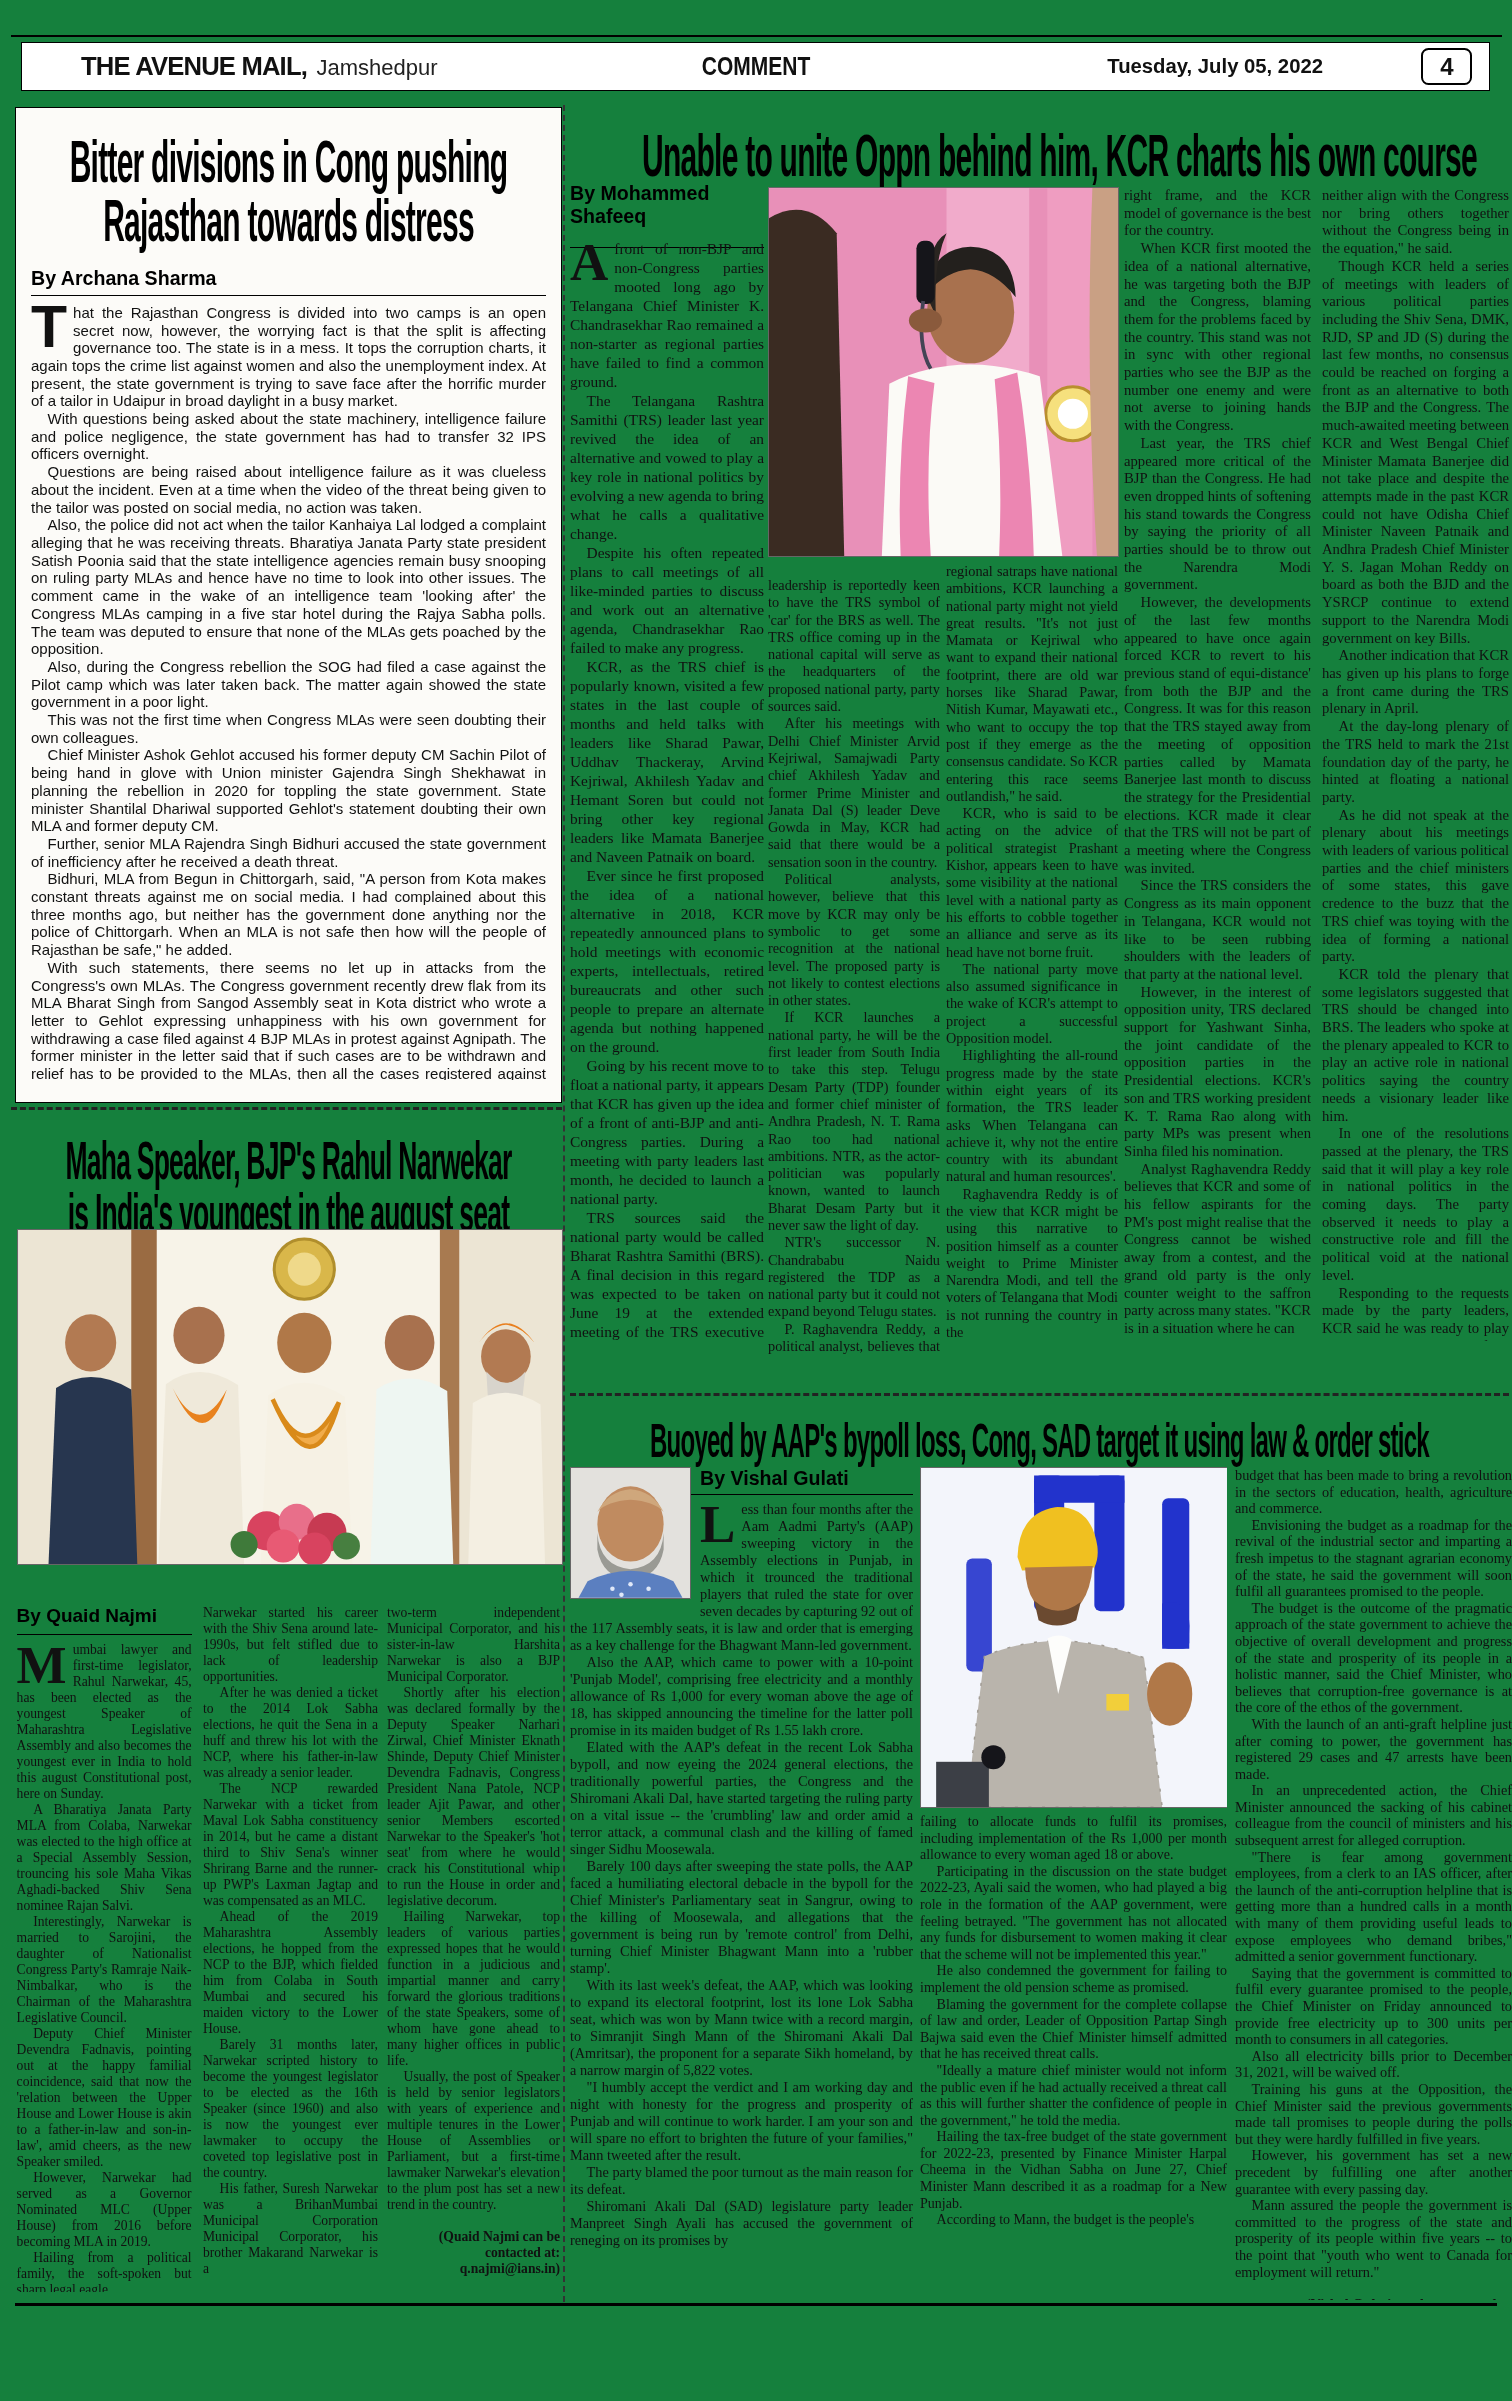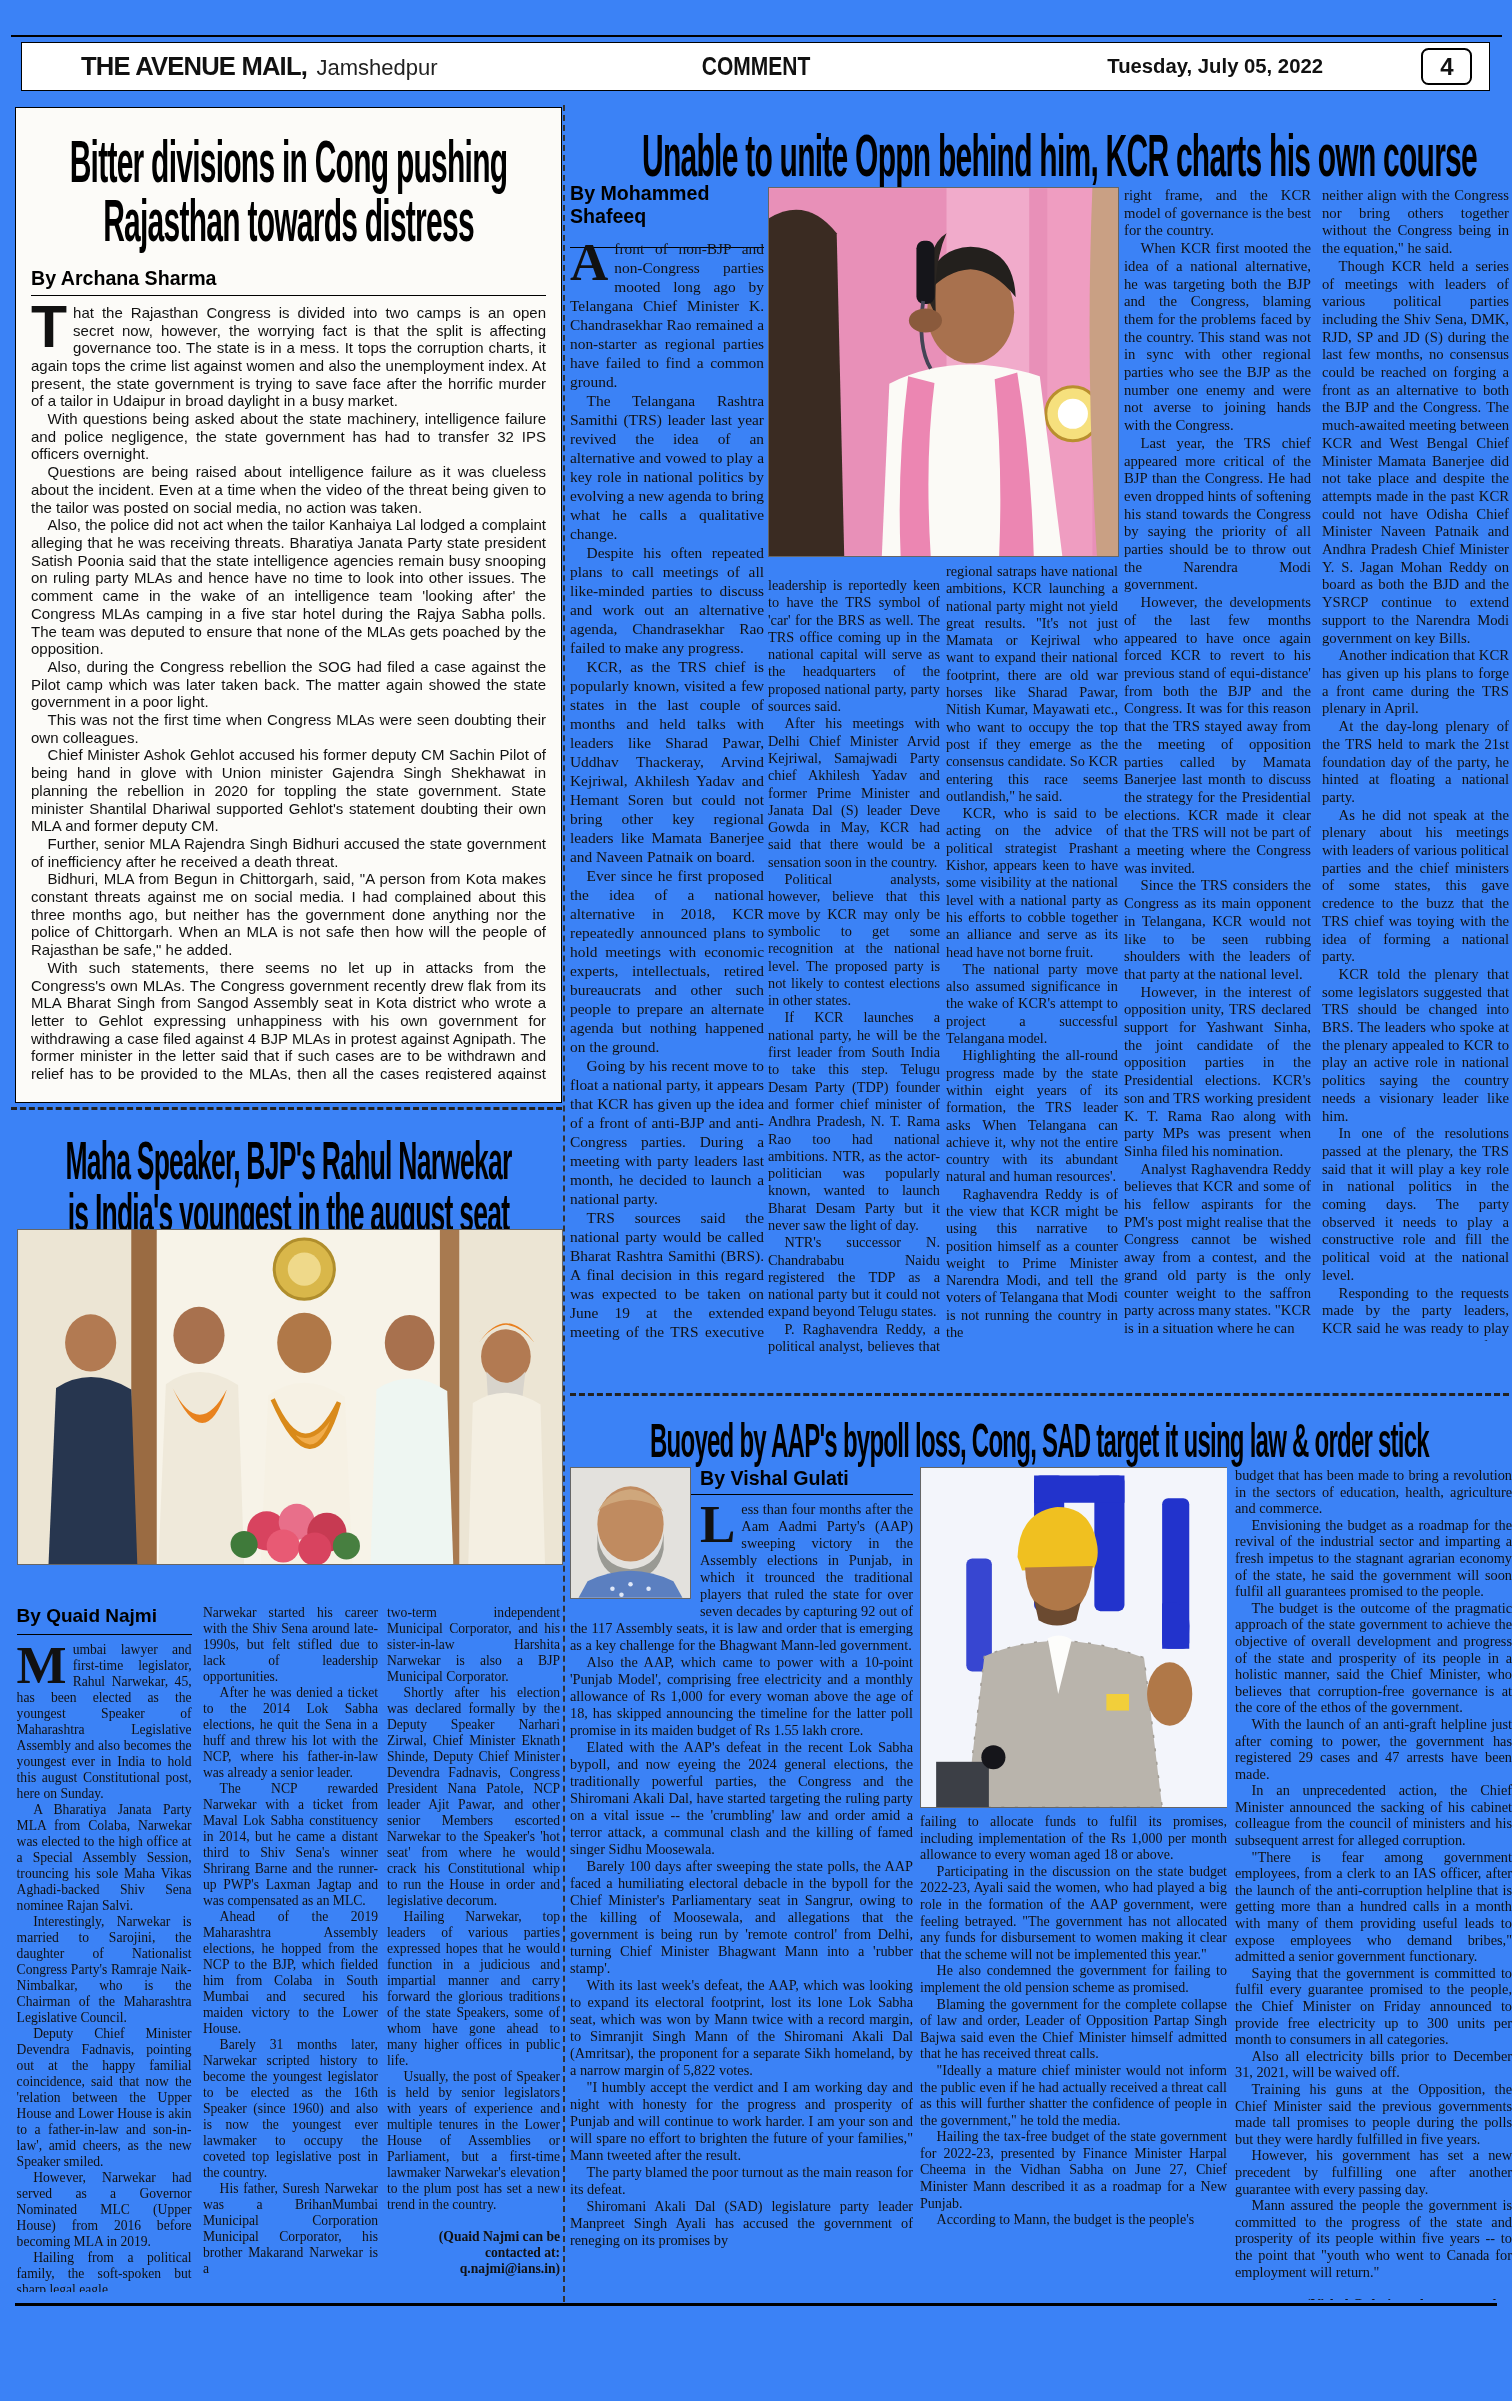--- a/index.html
+++ b/index.html
@@ -1,16 +1,16 @@
 <!DOCTYPE html>
 <html style="font-size:12px"><head>
 <meta charset="utf-8">
 <style>
   html,body{margin:0;padding:0;background:#888;}
-  .page{position:relative;width:1512px;height:2401px;background:#3b82f6;color:#111;
+  .page{position:relative;width:1512px;height:2401px;background:#15803d;color:#111;
         font-family:"Liberation Serif", serif;overflow:hidden;}
   
   .mast-topline{position:absolute;left:10.5px;top:35px;width:1491px;height:2.3px;background:#000;}
   .masthead{position:absolute;left:21px;top:42px;width:1467px;height:47px;border:1.5px solid #000;
             background:#fff;}
   .brand{position:absolute;left:59px;top:9px;font-family:"Liberation Sans",sans-serif;white-space:nowrap;}
   .brand-name{font-weight:bold;font-size:25.6px;letter-spacing:-0.8px;}
   .brand-city{font-size:22px;margin-left:6px;color:#222;}
   .section-title{position:absolute;left:50%;transform:translateX(-50%) scaleX(.82);top:9px;
             font-family:"Liberation Sans",sans-serif;font-weight:bold;font-size:25.6px;letter-spacing:0px;}
@@ -162,21 +162,21 @@
       <p class="para">leadership is reportedly keen to have the TRS symbol of 'car' for the BRS as well. The TRS office coming up in the national capital will serve as the headquarters of the proposed national party, party sources said.</p>
       <p class="para">After his meetings with Delhi Chief Minister Arvid Kejriwal, Samajwadi Party chief Akhilesh Yadav and former Prime Minister and Janata Dal (S) leader Deve Gowda in May, KCR had said that there would be a sensation soon in the country.</p>
       <p class="para">Political analysts, however, believe that this move by KCR may only be symbolic to get some recognition at the national level. The proposed party is not likely to contest elections in other states.</p>
       <p class="para">If KCR launches a national party, he will be the first leader from South India to take this step. Telugu Desam Party (TDP) founder and former chief minister of Andhra Pradesh, N. T. Rama Rao too had national ambitions. NTR, as the actor-politician was popularly known, wanted to launch Bharat Desam Party but it never saw the light of day.</p>
       <p class="para">NTR's successor N. Chandrababu Naidu registered the TDP as a national party but it could not expand beyond Telugu states.</p>
       <p class="para">P. Raghavendra Reddy, a political analyst, believes that at a time when many</p>
     </div>
   <div class="col s2 c3">
       <p class="para">regional satraps have national ambitions, KCR launching a national party might not yield great results. "It's not just Mamata or Kejriwal who want to expand their national footprint, there are old war horses like Sharad Pawar, Nitish Kumar, Mayawati etc., who want to occupy the top post if they emerge as the consensus candidate. So KCR entering this race seems outlandish," he said.</p>
       <p class="para">KCR, who is said to be acting on the advice of political strategist Prashant Kishor, appears keen to have some visibility at the national level with a national party as his efforts to cobble together an alliance and serve as its head have not borne fruit.</p>
-      <p class="para">The national party move also assumed significance in the wake of KCR's attempt to project a successful Telangana model.</p>
+      <p class="para">The national party move also assumed significance in the wake of KCR's attempt to project a successful Opposition model.</p>
       <p class="para">Highlighting the all-round progress made by the state within eight years of its formation, the TRS leader asks When Telangana can achieve it, why not the entire country with its abundant natural and human resources'.</p>
       <p class="para">Raghavendra Reddy is of the view that KCR might be using this narrative to position himself as a counter weight to Prime Minister Narendra Modi, and tell the voters of Telangana that Modi is not running the country in the</p>
     </div>
   <div class="col s2 c4">
       <p class="para">right frame, and the KCR model of governance is the best for the country.</p>
       <p class="para">When KCR first mooted the idea of a national alternative, he was targeting both the BJP and the Congress, blaming them for the problems faced by the country. This stand was not in sync with other regional parties who see the BJP as the number one enemy and were not averse to joining hands with the Congress.</p>
       <p class="para">Last year, the TRS chief appeared more critical of the BJP than the Congress. He had even dropped hints of softening his stand towards the Congress by saying the priority of all parties should be to throw out the Narendra Modi government.</p>
       <p class="para">However, the developments of the last few months appeared to have once again forced KCR to revert to his previous stand of equi-distance' from both the BJP and the Congress. It was for this reason that the TRS stayed away from the meeting of opposition parties called by Mamata Banerjee last month to discuss the strategy for the Presidential elections. KCR made it clear that the TRS will not be part of a meeting where the Congress was invited.</p>
       <p class="para">Since the TRS considers the Congress as its main opponent in Telangana, KCR would not like to be seen rubbing shoulders with the leaders of that party at the national level.</p>
       <p class="para">However, in the interest of opposition unity, TRS declared support for Yashwant Sinha, the joint candidate of the opposition parties in the Presidential elections. KCR's son and TRS working president K. T. Rama Rao along with party MPs was present when Sinha filed his nomination.</p>

